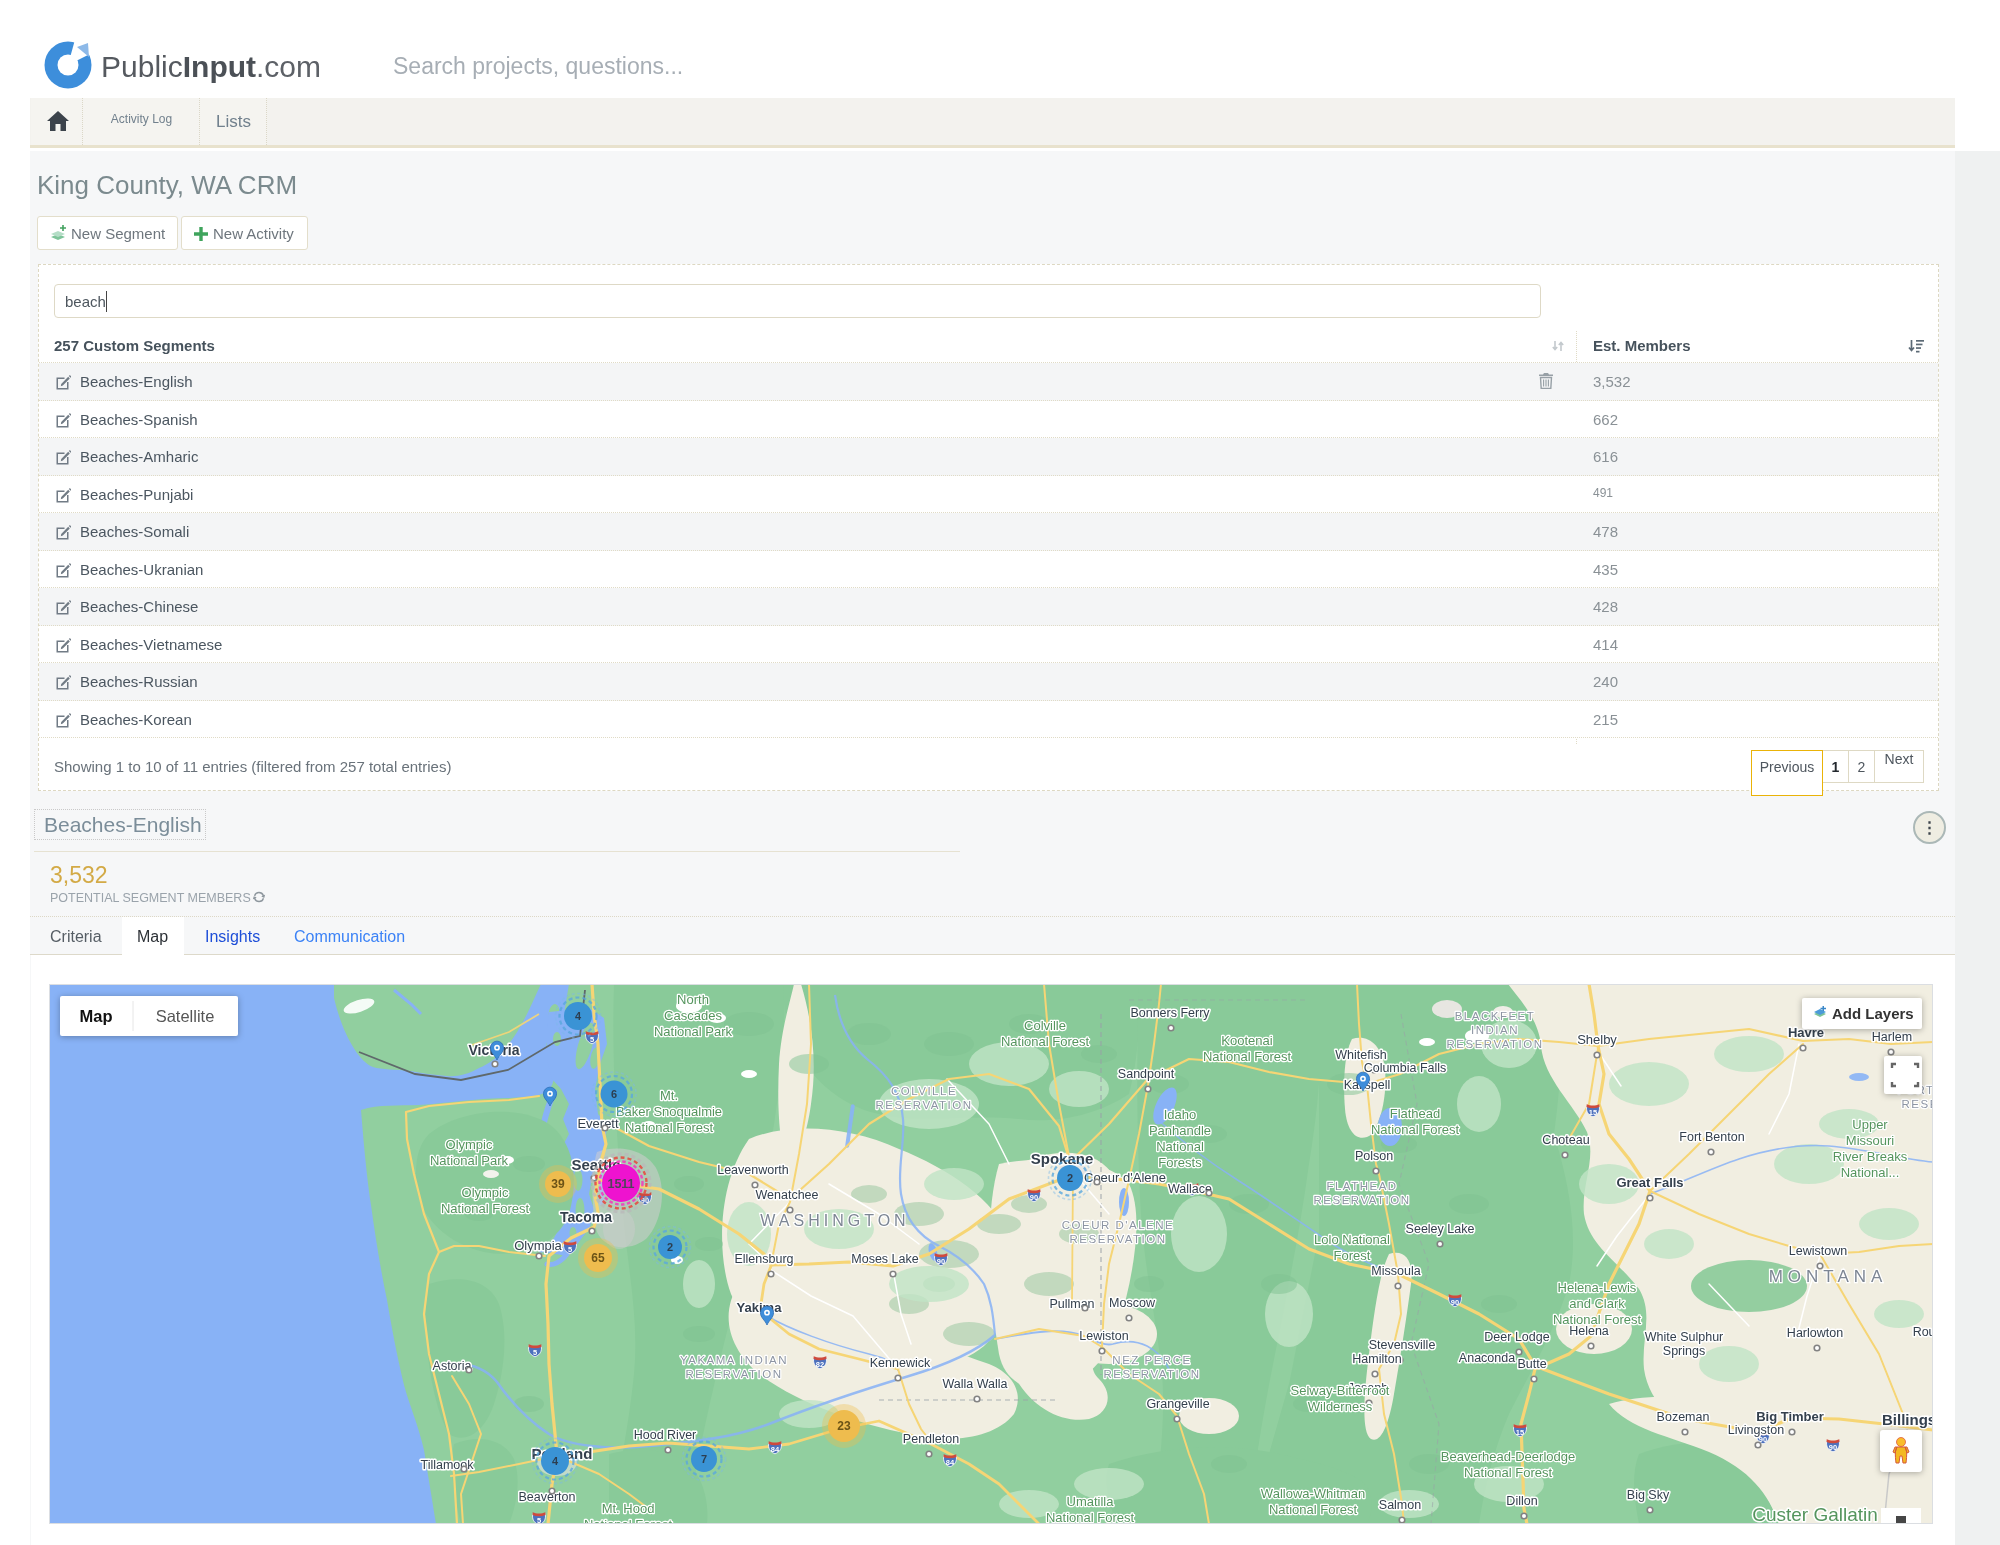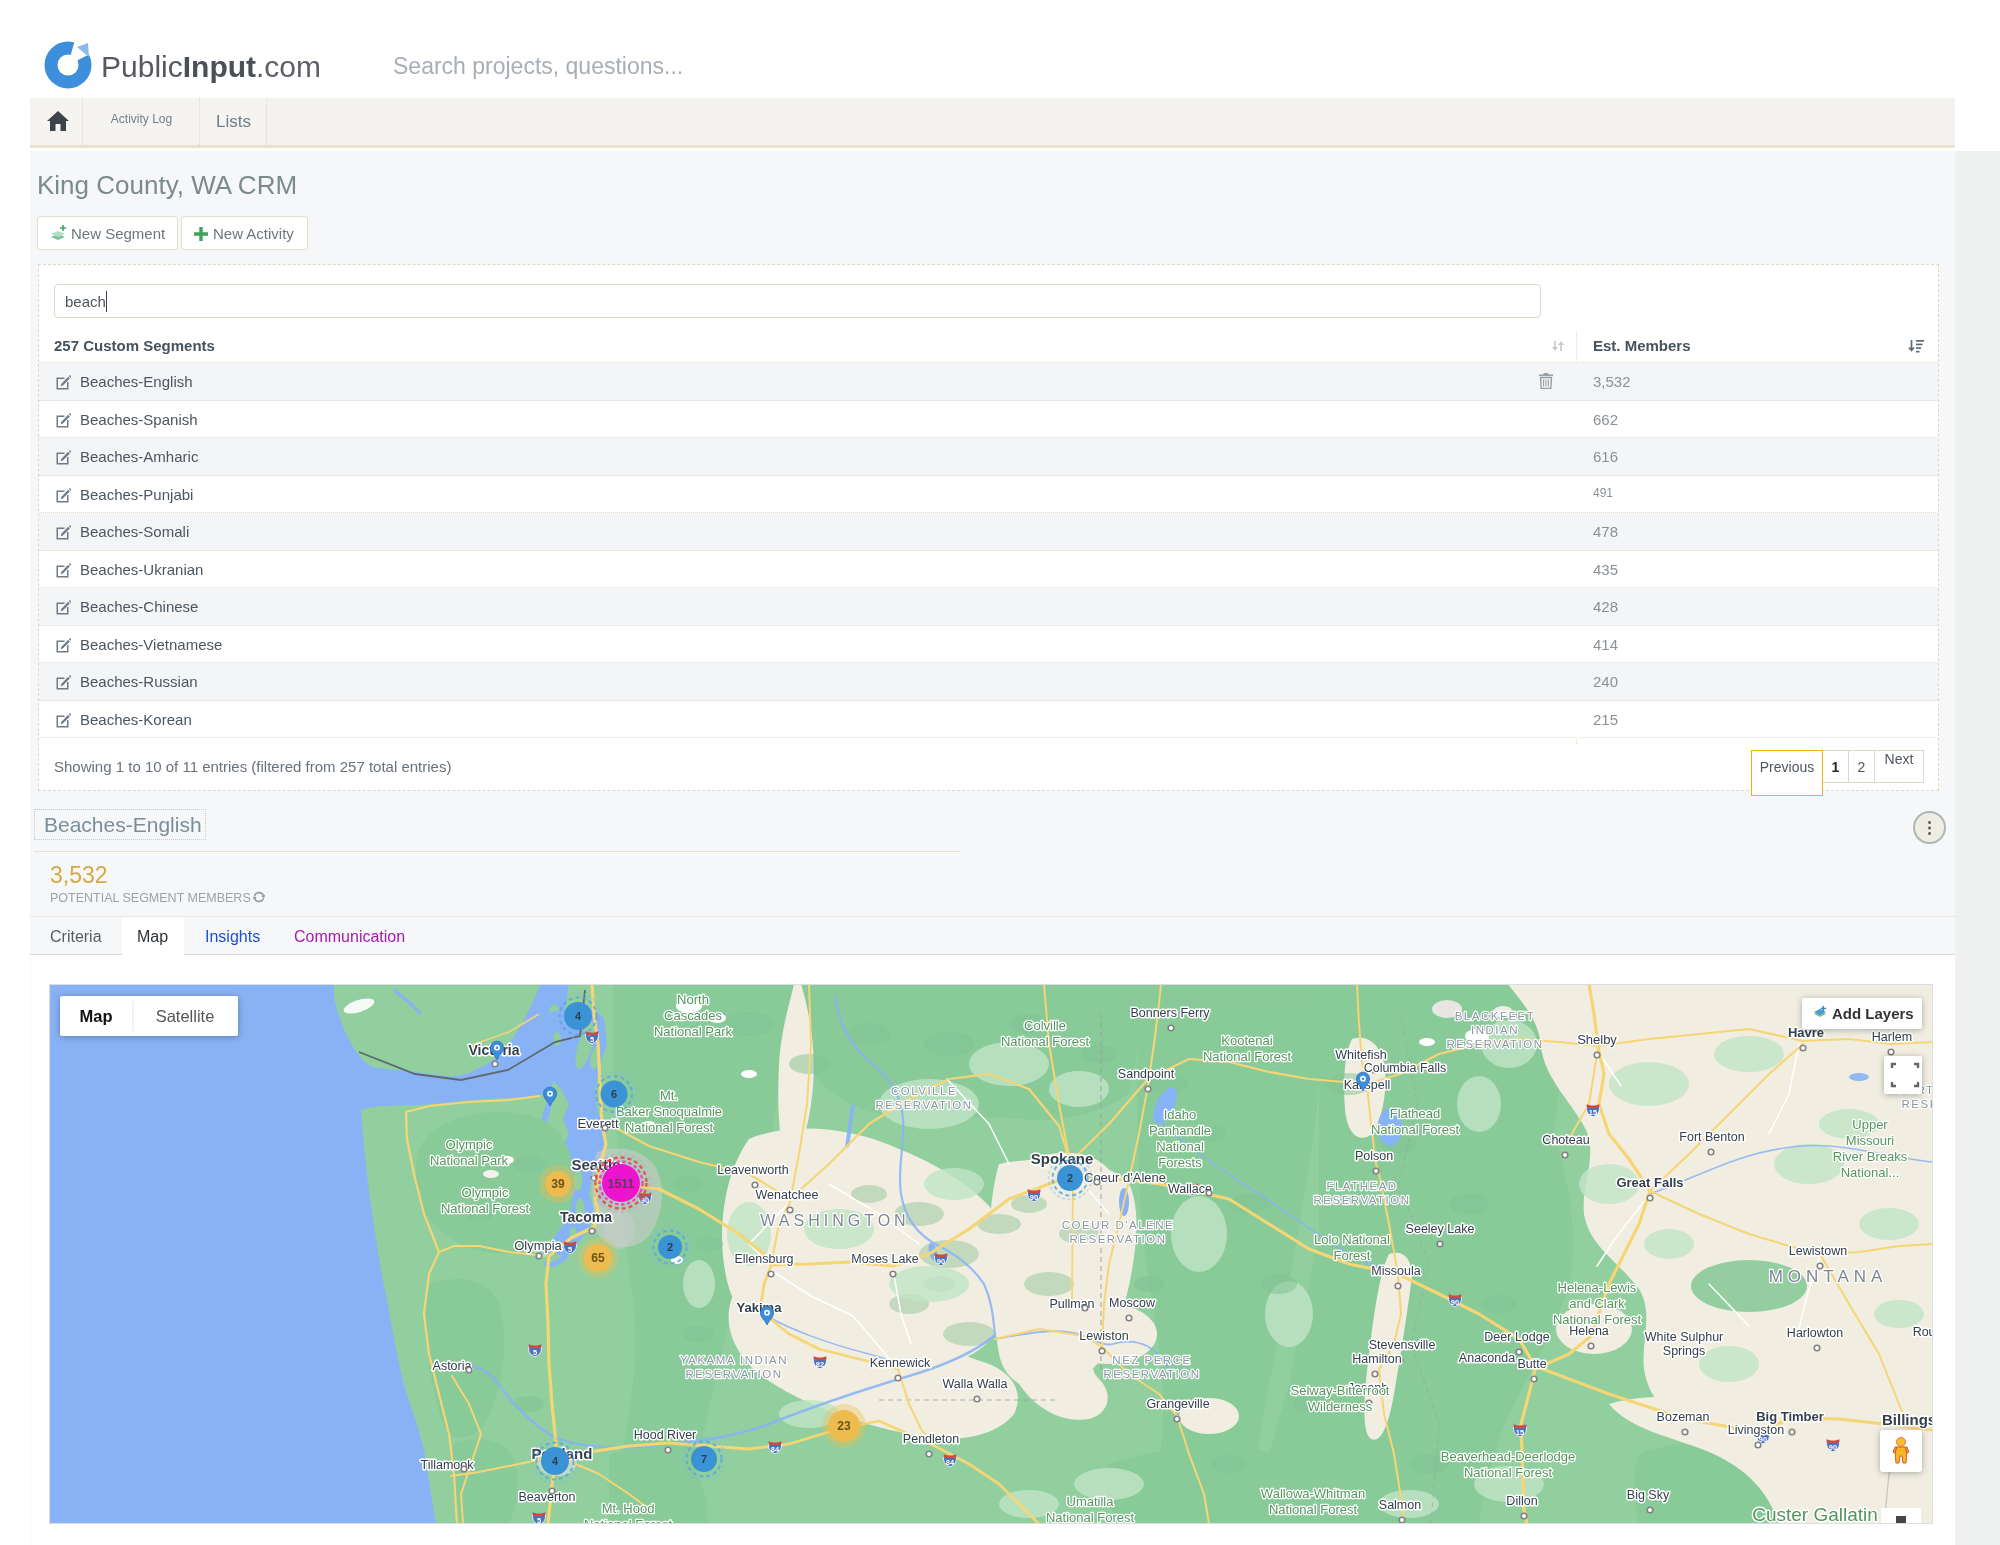--- a/index.html
+++ b/index.html
@@ -190,21 +190,21 @@
 <div class="abs" style="left:1913px;top:811px;width:33px;height:33px;border-radius:50%;background:#efede2;border:2px solid #abb8b7;">
   <div style="text-align:center;font-size:16px;font-weight:bold;color:#3c434b;line-height:29px;letter-spacing:0;">⋮</div>
 </div>
 
 <div class="abs" style="left:30px;top:916px;width:1925px;height:1px;border-top:1px dotted #ddd8c6;"></div>
 <div class="abs" style="left:30px;top:954px;width:1925px;height:1px;background:#ddd9ca;"></div>
 <div class="abs" style="left:122px;top:917px;width:62px;height:49px;background:#fff;"></div>
 <div class="abs" style="left:50px;top:928px;font-size:16px;color:#555d64;">Criteria</div>
 <div class="abs" style="left:137px;top:928px;font-size:16px;color:#2c3136;">Map</div>
 <div class="abs" style="left:205px;top:928px;font-size:16px;color:#1d4ed8;">Insights</div>
-<div class="abs" style="left:294px;top:928px;font-size:16px;color:#a21caf;">Communication</div>
+<div class="abs" style="left:294px;top:928px;font-size:16px;color:#3b82f6;">Communication</div>
 
 <div class="abs" style="left:31px;top:955px;width:1924px;height:590px;background:#fff;"></div>
 
 <svg class="abs" style="left:49px;top:984px;" width="1884" height="540" viewBox="0 0 1884 540" font-family="Liberation Sans, sans-serif">
 <defs>
         <clipPath id="mapclip">
           <rect x="0" y="0" width="1884" height="540"></rect>
         </clipPath>
       </defs>
 <g clip-path="url(#mapclip)">

